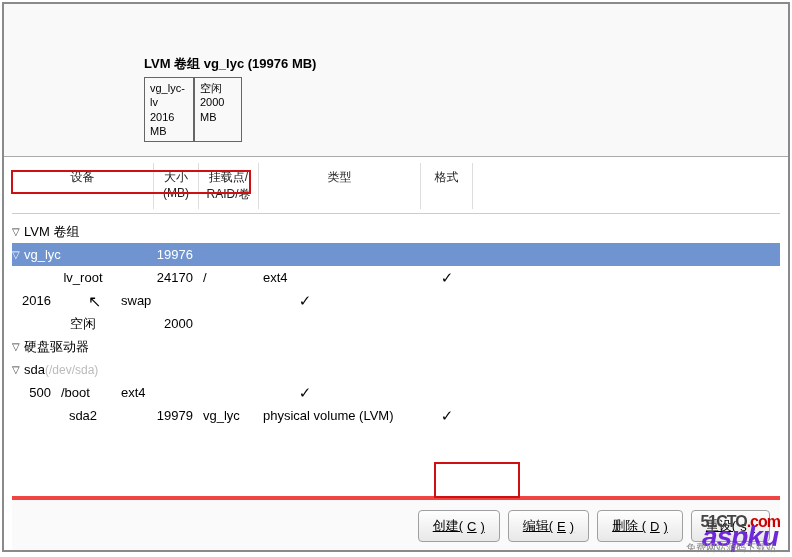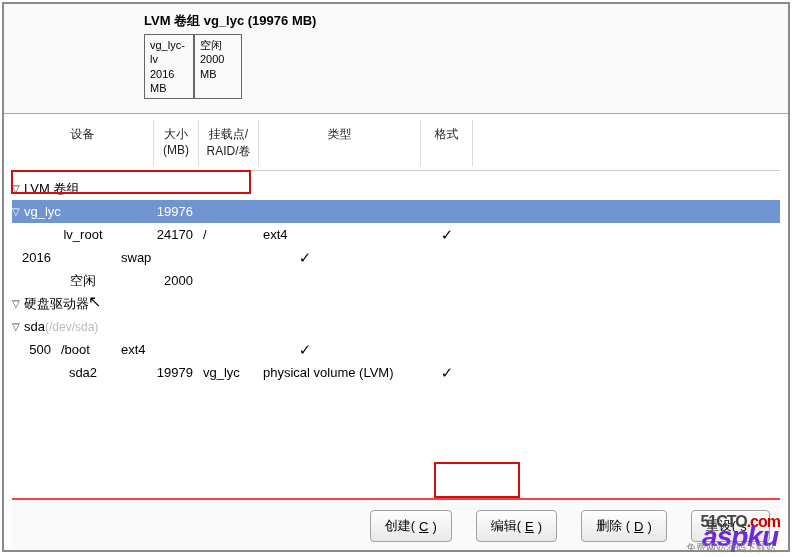--- a/index.html
+++ b/index.html
@@ -23,20 +23,21 @@
   }
   .summary-panel {
     border-bottom: 1px solid #aaa;
     padding: 8px 8px 14px 140px;
     background: #f9f9f9;
   }
   .summary-title {
     font-weight: bold;
     font-size: 13px;
     margin-bottom: 4px;
+    margin-top: 43px;
   }
   .summary-boxes {
     display: flex;
   }
   .sbox {
     border: 1px solid #666;
     padding: 3px 5px;
     font-size: 11px;
     line-height: 1.3;
   }
@@ -106,26 +107,27 @@
   .hi-btn { top: 462px; left: 434px; width: 86px; height: 36px; }
   .greytext { color: #bbb; font-size: 12px; }
   .cursor {
     position: absolute;
     top: 292px; left: 88px;
     font-size: 16px;
     color: #000;
     pointer-events: none;
   }
   .button-bar {
-    border-top: 2px solid #ef4444;
+    border-top: 4px solid #ef4444;
     padding: 10px 10px 8px 0;
     display: flex;
     justify-content: flex-end;
-    gap: 24px;
+    gap: 8px;
     background: #fafafa;
+    text-decoration: underline;
   }
   .btn {
     border: 1px solid #a0a0a0;
     background: linear-gradient(#fefefe,#e8e8e8);
     border-radius: 4px;
     padding: 6px 14px;
     font-size: 13px;
     display: flex;
     align-items: center;
     gap: 4px;

